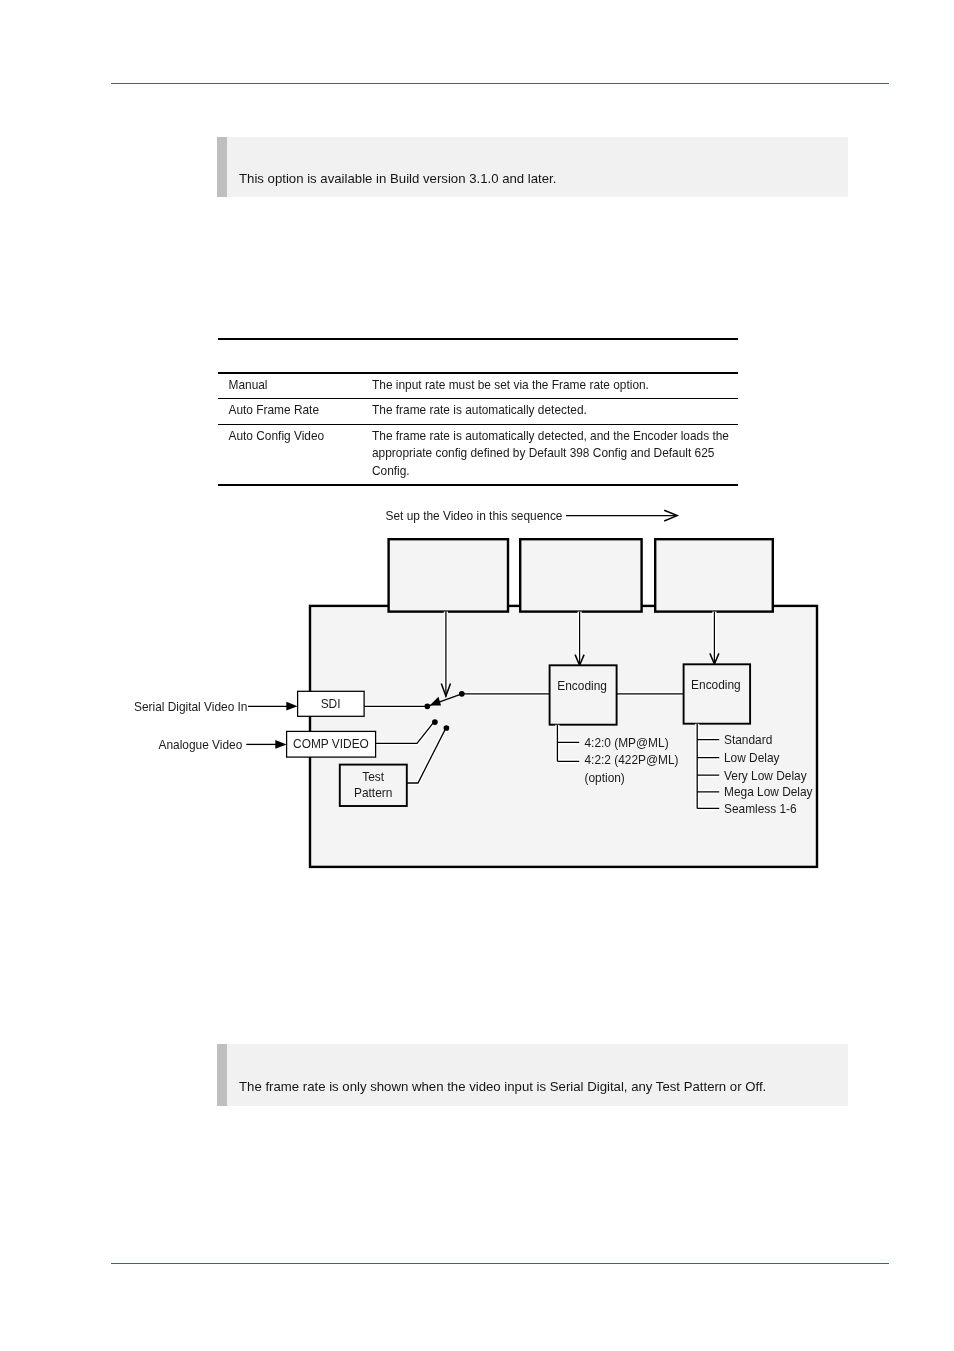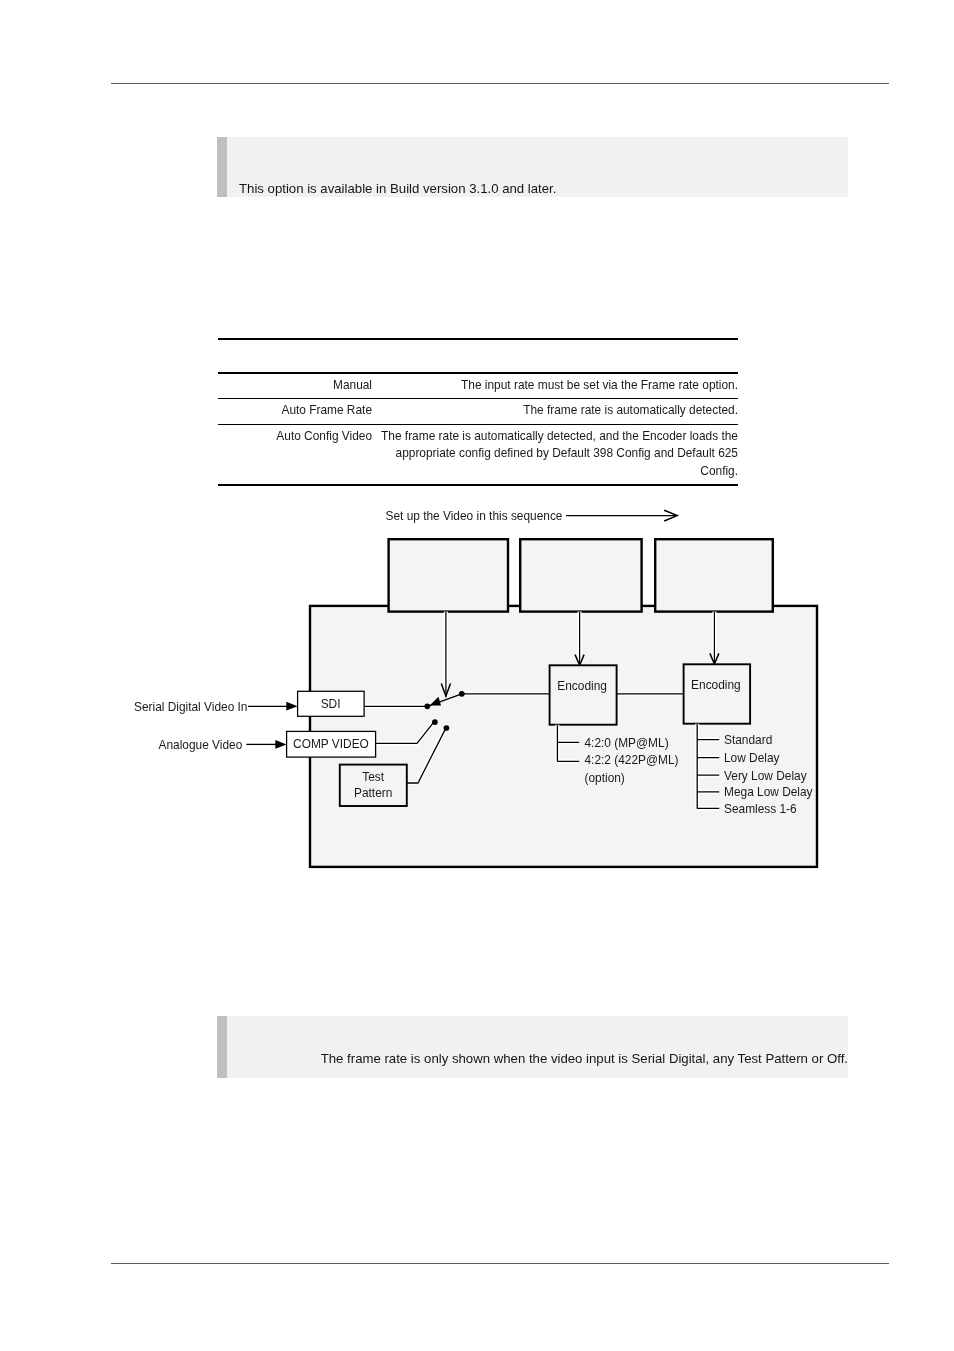--- a/index.html
+++ b/index.html
@@ -12,28 +12,28 @@
   
   .rule{position:absolute;height:1.4px;background:#008080;}
   #rule-top{left:111px;top:82.8px;width:778px;}
   #rule-bottom{left:111px;top:1262.7px;width:778px;}
 
   
   .note{position:absolute;background:#f1f1f1;display:flex;align-items:flex-start;}
   .note .bar{width:10px;align-self:stretch;background:#bfbfbf;flex:0 0 10px;}
   .note .txt{font-size:13.2px;color:#151515;padding-left:12px;line-height:16px;
              padding-top:34.7px;}
-  #note-1{left:217px;top:136.7px;width:631px;height:60.2px;align-items:flex-end;}
-  #note-2{left:217px;top:1016px;width:631px;height:61.6px;justify-content:space-between;}
+  #note-1{left:217px;top:136.7px;width:631px;height:60.2px;}
+  #note-2{left:217px;top:1044px;width:631px;height:61.6px;}
 
   
   #opt-table{position:absolute;left:218px;top:337.8px;width:520px;}
   #opt-table table{border-collapse:collapse;width:520px;font-size:11.9px;color:#1a1a1a;
                    table-layout:fixed;}
-  #opt-table th,#opt-table td{text-align:right;vertical-align:top;padding:3.0px 0 3.9px 0;
+  #opt-table th,#opt-table td{text-align:left;vertical-align:top;padding:3.0px 0 3.9px 0;
                    line-height:17.6px;}
   #opt-table thead th{border-top:2.2px solid #000;border-bottom:2.2px solid #000;
                    height:31.8px;padding:0;font-weight:normal;}
   #opt-table tbody tr td{border-bottom:1.1px solid #000;}
   #opt-table tbody tr:last-child td{border-bottom:2.2px solid #000;}
   #opt-table .c1{width:143.5px;padding-left:10.5px;}
   #opt-table .c2{padding-left:0px;}
 
   
   #diagram{position:absolute;left:0;top:0;width:954px;height:1351px;

